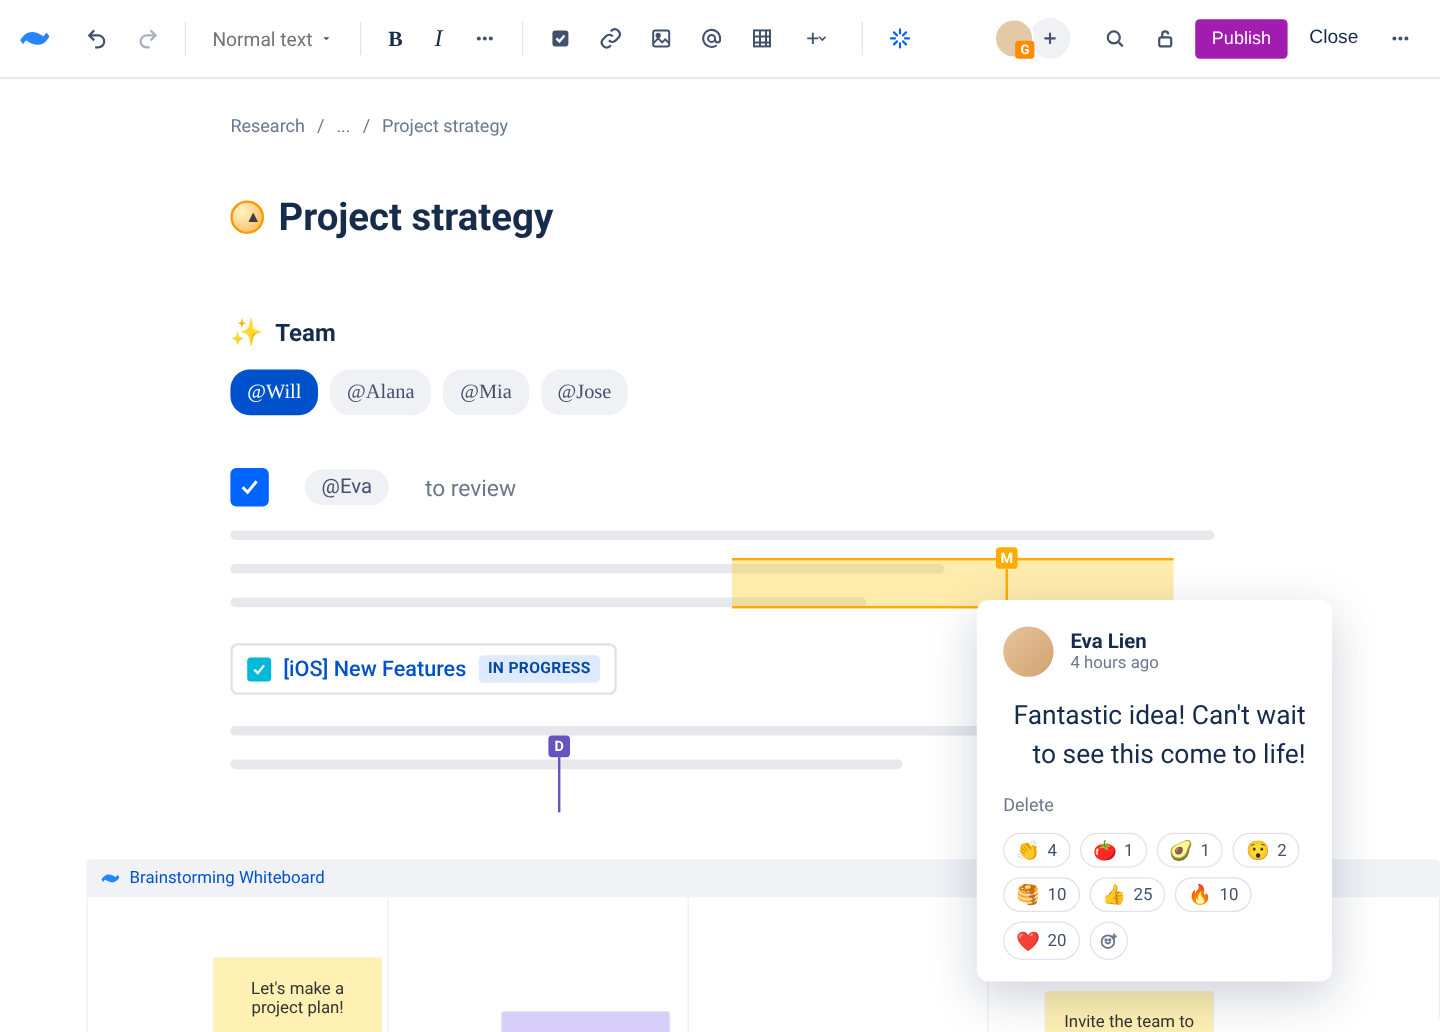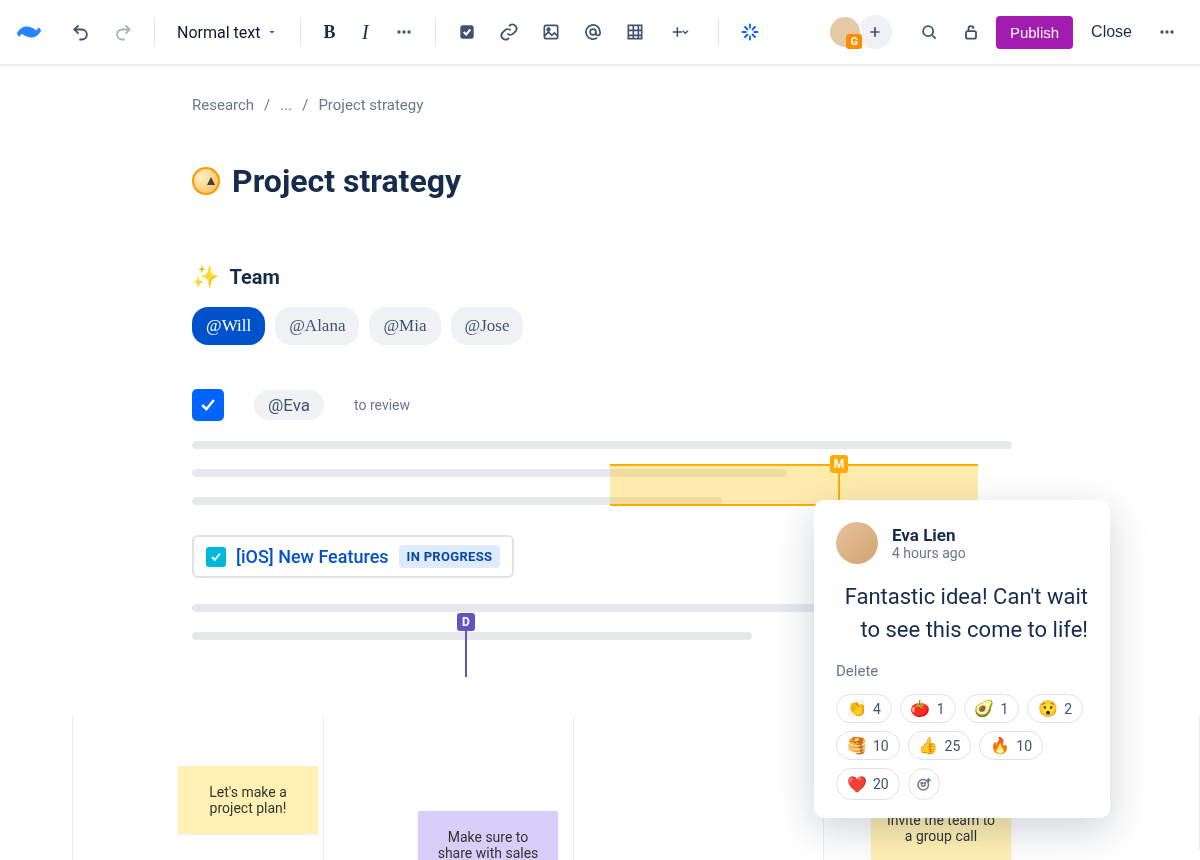--- a/index.html
+++ b/index.html
@@ -6,21 +6,21 @@
   html, body { width: 1200px; height: 860px; font-family: -apple-system, BlinkMacSystemFont, "Segoe UI", Roboto, Helvetica, Arial, sans-serif; background: #fff; color: #172B4D; overflow: hidden; }
   .app { width: 1200px; height: 860px; position: relative; border-radius: 14px; overflow: hidden; }
 
   
   .toolbar { height: 66px; border-bottom: 2px solid #ebecf0; display: flex; align-items: center; padding: 0 16px; gap: 8px; }
   .logo svg { width: 26px; height: 26px; display:block; }
   .tb-group { display: flex; align-items: center; gap: 8px; }
   .tb-sep { width: 1px; height: 28px; background: #e1e3e8; margin: 0 6px; }
   .icon-btn { width: 34px; height: 34px; display: flex; align-items: center; justify-content: center; color: #42526E; border-radius: 4px; cursor: pointer; }
   .icon-btn svg { width: 20px; height: 20px; }
-  .text-style { display: flex; align-items: center; gap: 6px; font-size: 16px; color: #0f172a; padding: 0 8px; cursor: pointer; }
+  .text-style { display: flex; align-items: center; gap: 6px; font-size: 16px; color: #737373; padding: 0 8px; cursor: pointer; }
   .bold-btn { font-weight: 800; font-size: 18px; font-family: "Times New Roman", serif; width:28px; text-align:center; cursor:pointer; color:#172B4D;}
   .italic-btn { font-style: italic; font-family: "Times New Roman", serif; font-size: 20px; width:28px; text-align:center; cursor:pointer; color:#172B4D;}
   .spacer { flex: 1; }
   .avatar-stack { display:flex; align-items:center; }
   .avatar { width: 34px; height: 34px; border-radius: 50%; background: #e4c9a6; border: 2px solid #fff; position:relative; }
   .avatar-badge { position:absolute; bottom:-2px; right:-2px; background:#FF8B00; color:#fff; font-size:11px; font-weight:700; padding:1px 4px; border-radius:3px; }
   .avatar-plus { width:34px; height:34px; border-radius:50%; background:#eff1f4; display:flex; align-items:center; justify-content:center; margin-left:-4px; cursor:pointer; color:#42526E; }
   .publish-btn { background:#a21caf; color:#fff; border:none; border-radius:4px; padding:8px 14px; font-size:15px; font-weight:500; cursor:pointer; }
   .close-btn { background:none; border:none; font-size:16px; color:#172B4D; cursor:pointer; padding:6px 10px; }
 
@@ -35,21 +35,21 @@
   .section-h { display:flex; align-items:center; gap:10px; margin-top:64px; }
   .section-h .spark { color:#f7c948; font-size:22px;}
   .section-h h2 { font-size:20px; font-weight:700; }
   .mentions { display:flex; gap:10px; margin-top:18px; }
   .mention { background:#eff1f4; color:#42526E; border-radius:16px; padding:9px 14px; font-size:17px; cursor:pointer;font-family:Liberation Serif, serif; }
   .mention.active { background:#0052CC; color:#fff; }
   .task-row { display:flex; align-items:center; gap:30px; margin-top:44px; }
   .checkbox { width:32px; height:32px; background:#0065FF; border-radius:5px; display:flex; align-items:center; justify-content:center; color:#fff; cursor:pointer; }
   .checkbox svg{width:20px;height:20px;}
   .mention2 { background:#eff1f4; color:#42526E; border-radius:16px; padding:5px 14px; font-size:17px; cursor:pointer;}
-  .subtle { color:#6B778C; font-size:14px; }
+  .subtle { color:#6B778C; font-size:19px; }
 
   .lines { margin-top:20px; position:relative; }
   .line { height:8px; background:#e6e8ec; border-radius:4px; margin-bottom:20px; }
   .line.w1{width:820px;} .line.w2{width:560px;} .line.w25{width:530px;} .line.w3{width:595px;}
 
   .hl-block { position:absolute; left:418px; top:23px; width:368px; height:42px; background:rgba(255,196,0,0.32); border-top:2px solid #FFAB00; border-bottom:2px solid #FFAB00; }
   .hl-marker { position:absolute; left:638px; top:14px; width:18px; height:18px; background:#FFAB00; border-radius:3px; color:#fff; font-size:12px; font-weight:700; display:flex;align-items:center;justify-content:center; }
   .hl-tail  { position:absolute; left:646px; top:32px; width:2px; height:44px; background:#FFAB00;}
 
   .purple-marker{ position:absolute; left:457px; top:547px; width:18px; height:18px; background:#6554C0; color:#fff; font-size:12px; font-weight:700; border-radius:3px; display:flex;align-items:center;justify-content:center;}
@@ -268,20 +268,27 @@
       <div class="lines" style="margin-top:26px">
         <div class="line w1"></div>
         <div class="line w2"></div>
       </div>
     </div>
 
     <div class="purple-marker">D</div>
     <div class="purple-tail"></div>
 
     <div class="wb-wrap">
+      <div class="wb-header">
+        <svg viewBox="0 0 32 32">
+            <path fill="#2684FF" d="M4 22c4-7 10-8 18-3l3-5C14 6 6 9 1 18l3 4z"></path>
+            <path fill="#2684FF" d="M28 10c-4 7-10 8-18 3l-3 5c11 8 19 5 24-4l-3-4z"></path>
+          </svg>
+        <span>Brainstorming Whiteboard</span>
+      </div>
       <div class="wb-body" id="wb-body">
         <div class="g1"></div>
           <div class="g2"></div>
           <div class="g3"></div>
       <div class="sticky yellow" style="left: 105px; top: 50px;">Let's make a project plan!</div>
           <div class="sticky purple" style="left: 345px; top: 95px;">Make sure to share with sales before the kickoff!</div>
           <div class="sticky yellow" style="left: 798px; top: 78px;">Invite the team to a group call</div>
         </div>
     </div>
 

